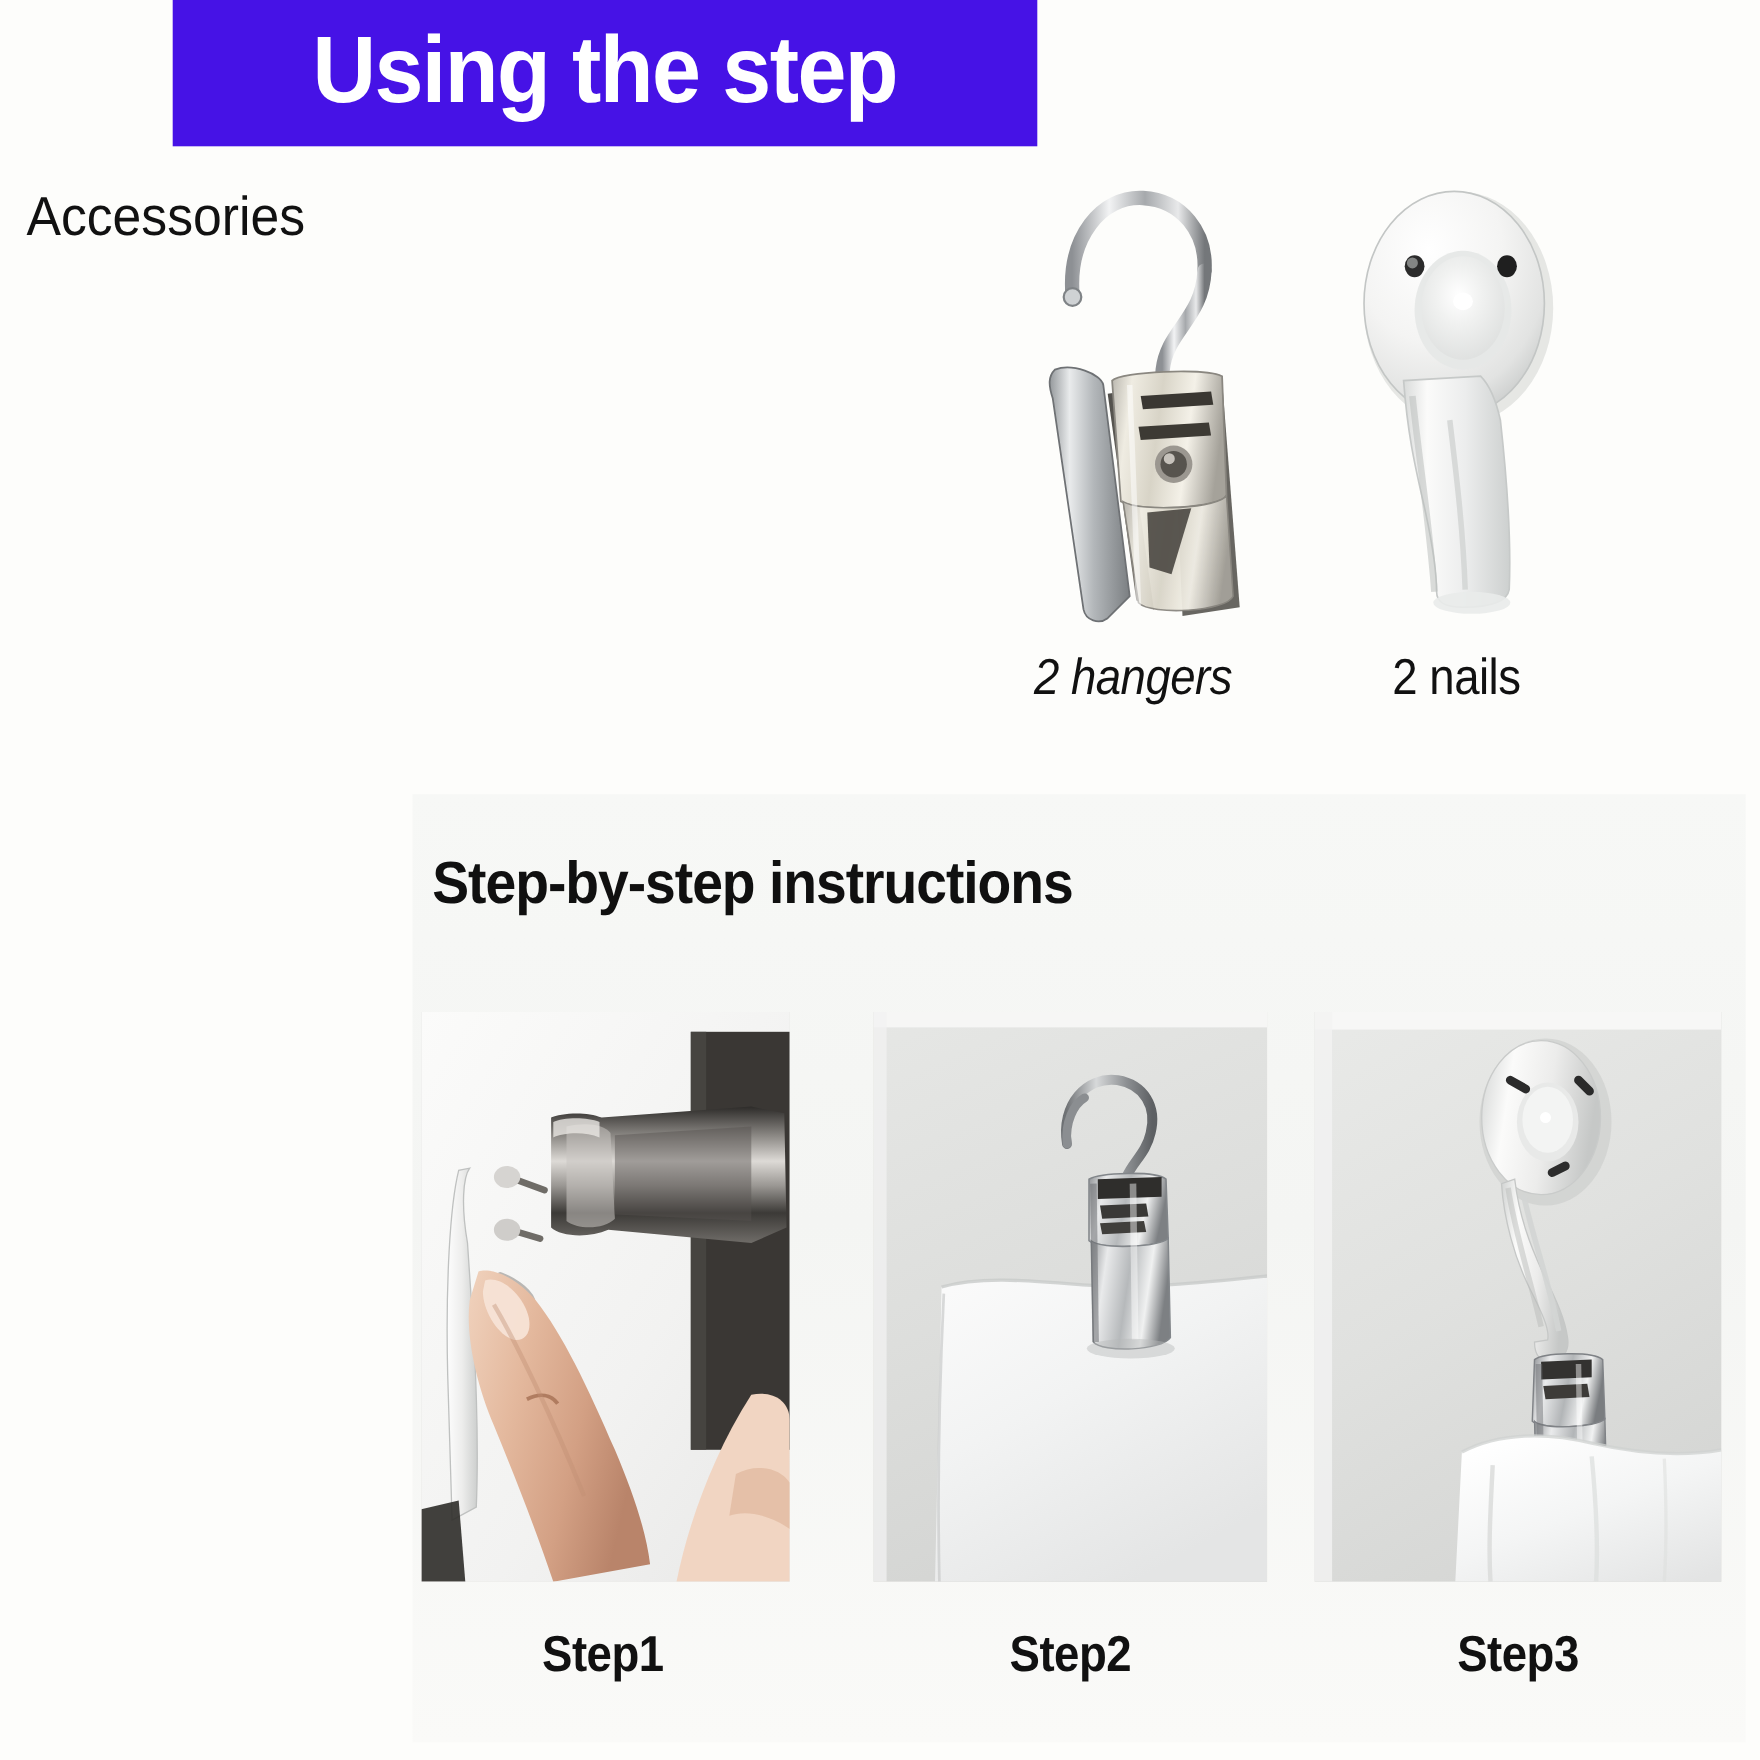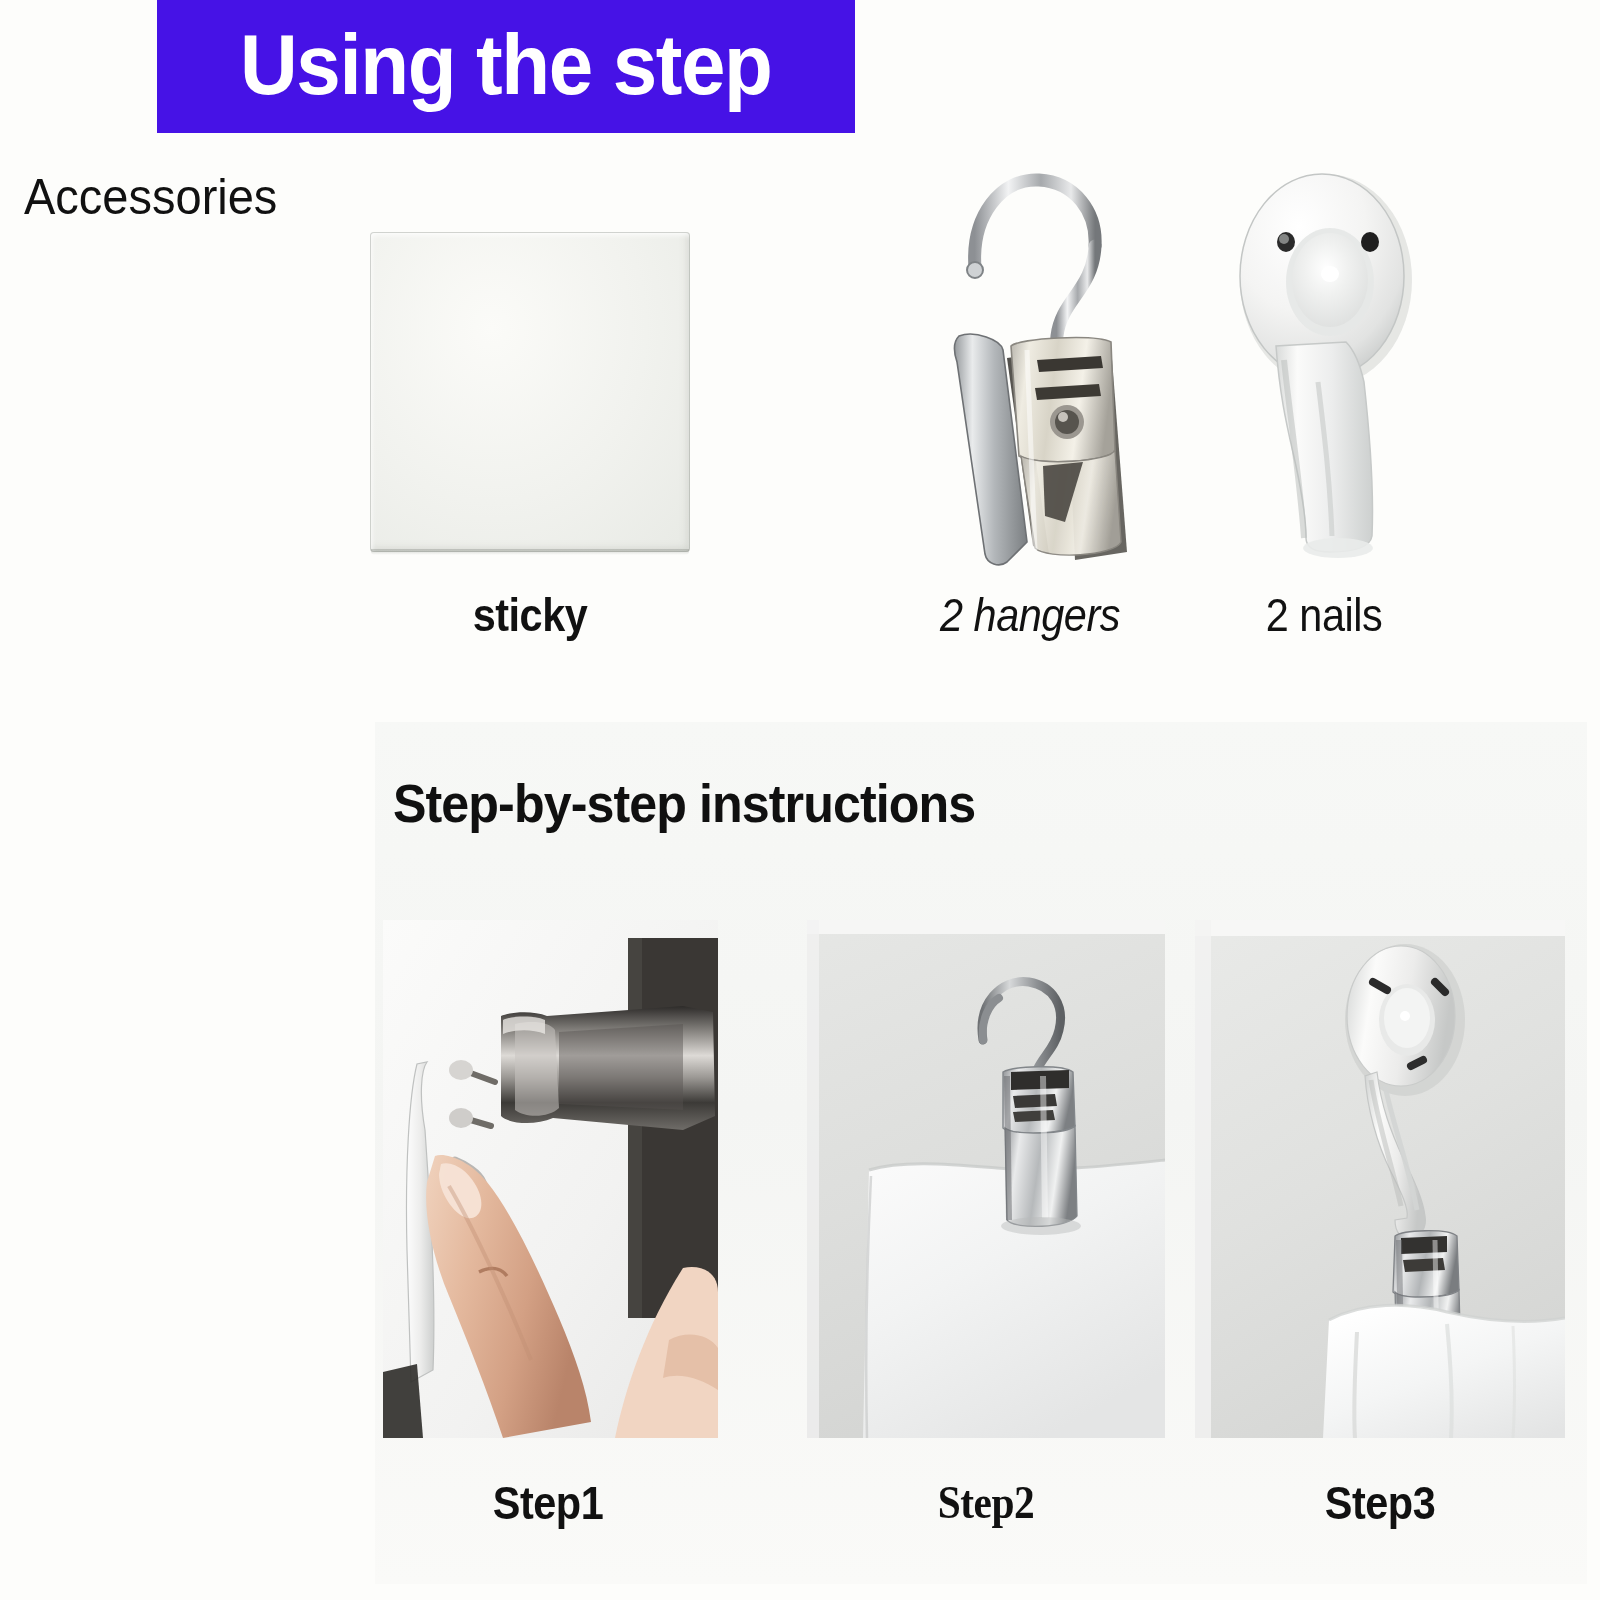--- a/index.html
+++ b/index.html
@@ -16,21 +16,21 @@
     font-family: "Liberation Sans", "DejaVu Sans", sans-serif;
     background: #fdfdfb;
     color: #121212;
   }
 
   
   .title-banner {
     position: absolute;
     left: 157px;
     top: 0px;
-    width: 698px;
+    width: 786px;
     height: 133px;
     background: #4612e6;
     display: flex;
     align-items: center;
     justify-content: center;
     overflow: hidden;
   }
   .title-banner .title-text {
     color: #ffffff;
     font-size: 86px;
@@ -152,21 +152,21 @@
     width: 1212px;
     height: 660px;
   }
   .step-cell {
     position: absolute;
     top: 0;
     width: 345px;
     height: 660px;
   }
   #step-cell-1 { left: 8px; }
-  #step-cell-2 { left: 432px; font-family: Liberation Serif, serif; }
+  #step-cell-2 { left: 419px; }
   #step-cell-3 { left: 820px; text-decoration: underline; }
 
   .step-photo {
     position: absolute;
     left: 0;
     top: 0;
     width: 330px;
     height: 518px;
     overflow: hidden;
     background: #e9e9e7;
@@ -196,26 +196,20 @@
 <body>
 
 <div class="title-banner">
   <div class="title-text">Using the step</div>
 </div>
 
 <div class="accessories-heading">Accessories</div>
 
 <div class="accessory-row">
 
-  <div class="accessory-cell" id="cell-sticky">
-    <div class="accessory-art">
-      <div class="sticky-pad"></div>
-    </div>
-    <div class="accessory-label bold">sticky</div>
-  </div>
 
   <div class="accessory-cell" id="cell-hangers">
     <div class="accessory-art">
       <svg class="clip-art" width="230" height="420" viewBox="0 0 230 420">
         <defs>
           <linearGradient id="wireG" x1="0" y1="0" x2="1" y2="0">
             <stop offset="0%" stop-color="#8d9094"></stop>
             <stop offset="28%" stop-color="#f2f3f4"></stop>
             <stop offset="55%" stop-color="#a6a9ac"></stop>
             <stop offset="80%" stop-color="#e8e9ea"></stop>

